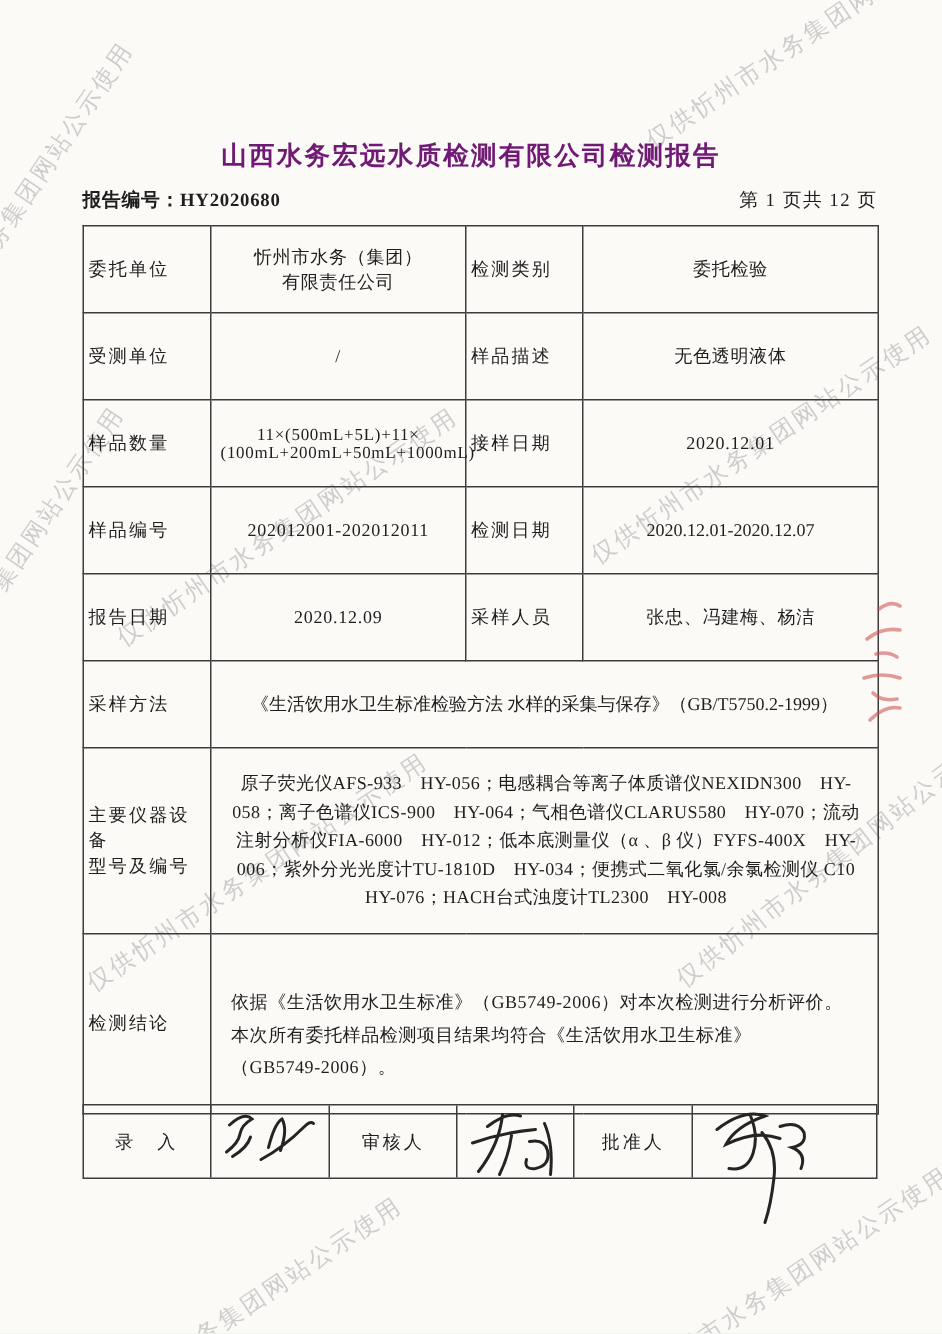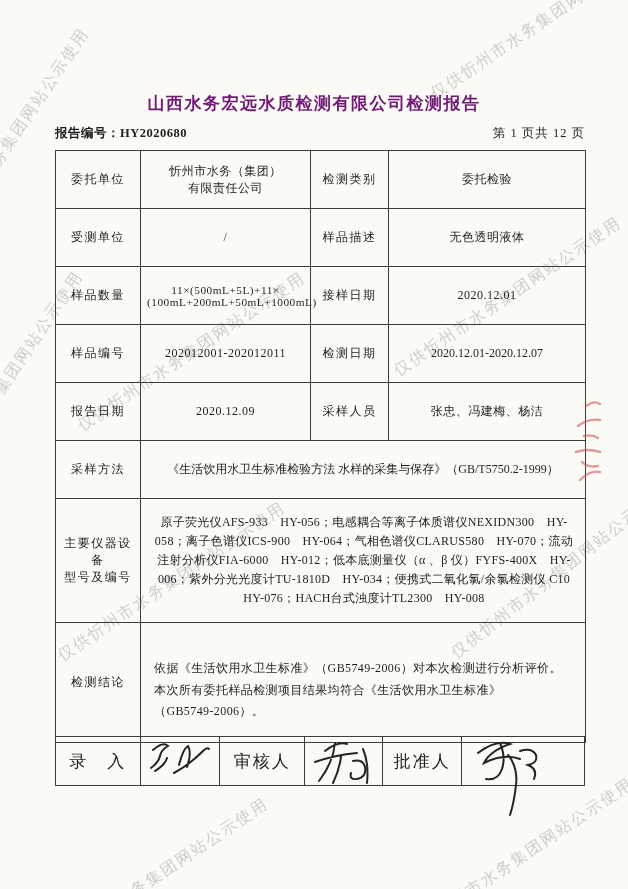--- a/index.html
+++ b/index.html
@@ -57,21 +57,21 @@
     border-collapse:collapse;
     table-layout:fixed;
   }
   table.info-table td{
     border:1px solid #3c3c3c;
     vertical-align:middle;
     font-size:12px;
     white-space:pre-line;
   }
   td.lbl{
-    text-align:center;
+    text-align:left;
     letter-spacing:1.5px;
     padding:20px 3px;
   }
   td.val{
     text-align:center;
     padding:2px 6px;
     letter-spacing:.5px;
   }
   td.val-left{
     text-align:center;
@@ -102,21 +102,21 @@
     border:1px solid #3c3c3c;
     display:flex;
     box-sizing:border-box;
   }
   .sig-cell{
     border-right:1px solid #3c3c3c;
     box-sizing:border-box;
     display:flex;
     align-items:center;
     justify-content:center;
-    font-size:17px;
+    font-size:12px;
     letter-spacing:2px;
     position:relative;
   }
   .sig-cell:last-child{border-right:none;}
   .sig-cell svg{position:absolute;left:0;top:0;overflow:visible;}
   
   .stamp{
     position:absolute;
     left:568px;top:392px;
     width:40px;height:115px;

